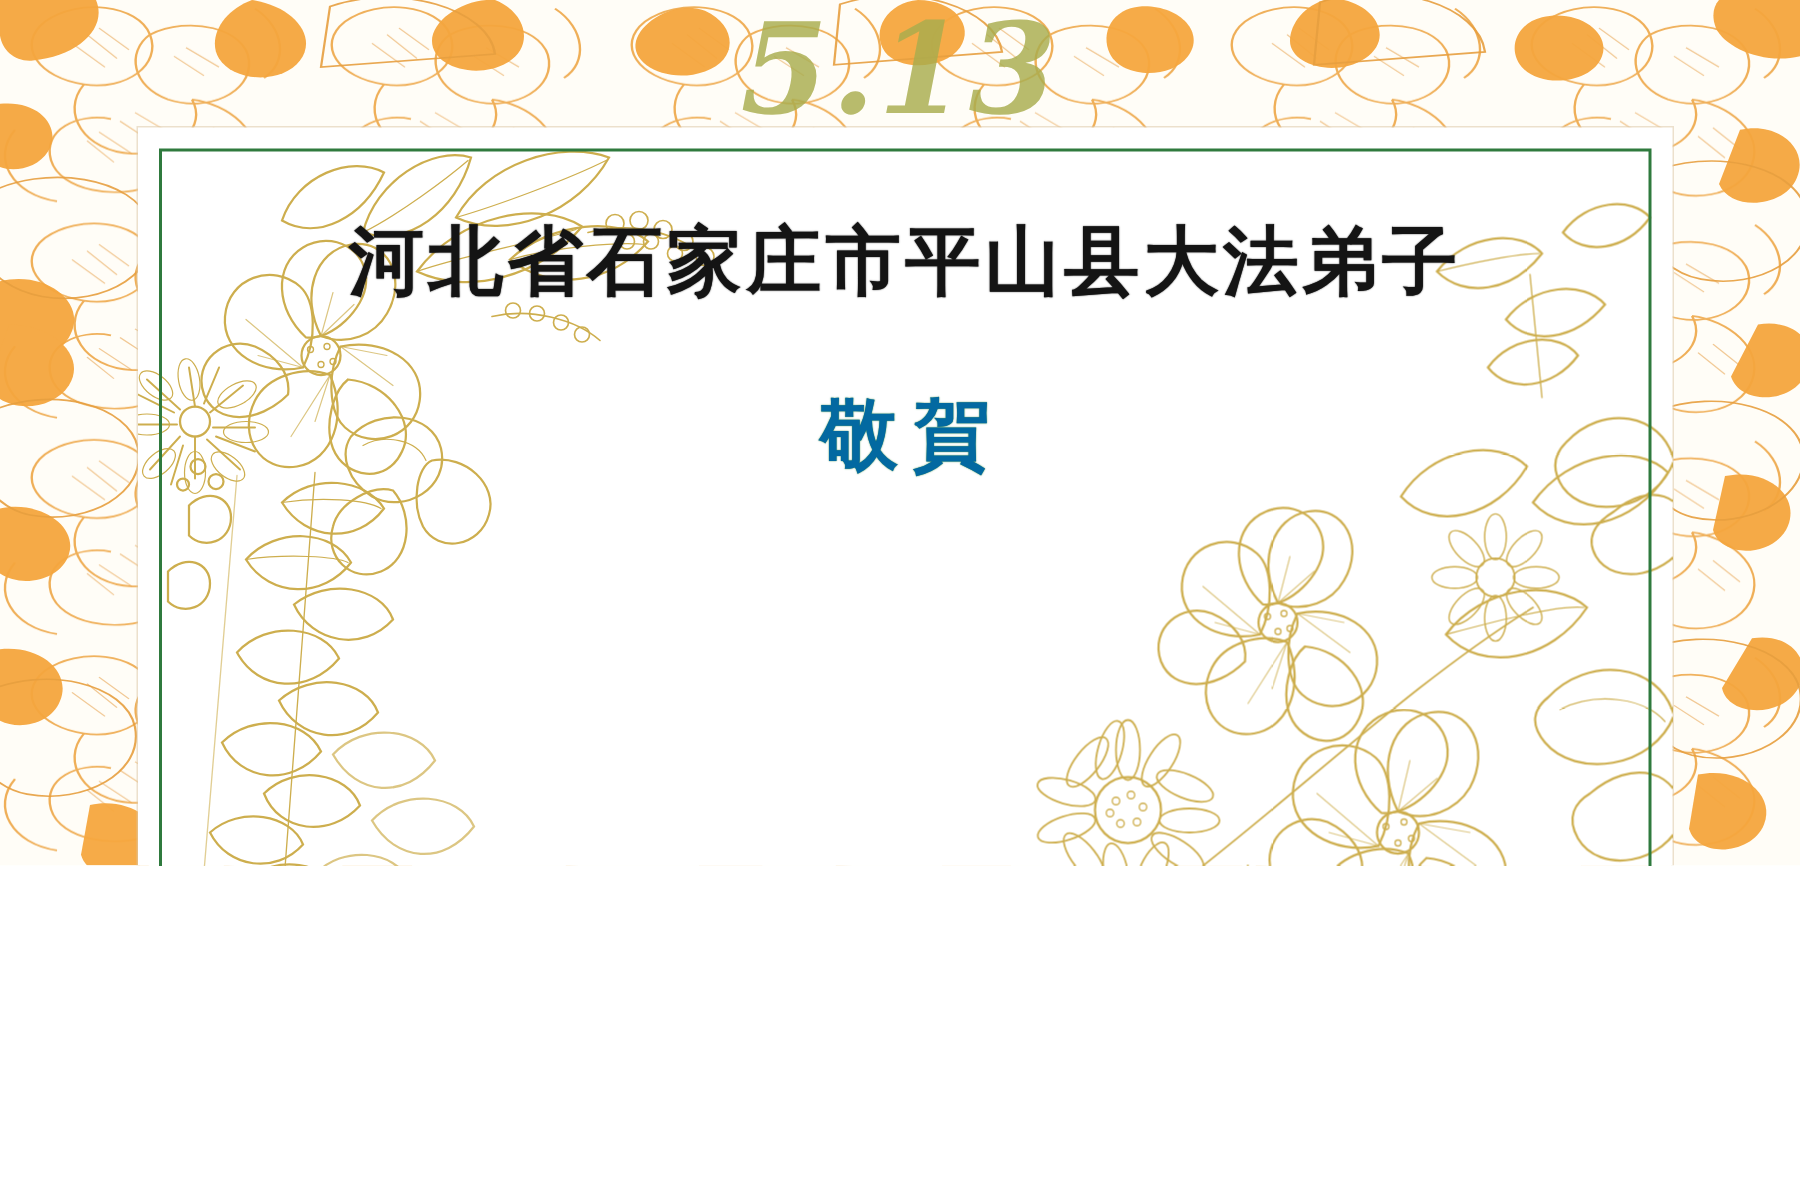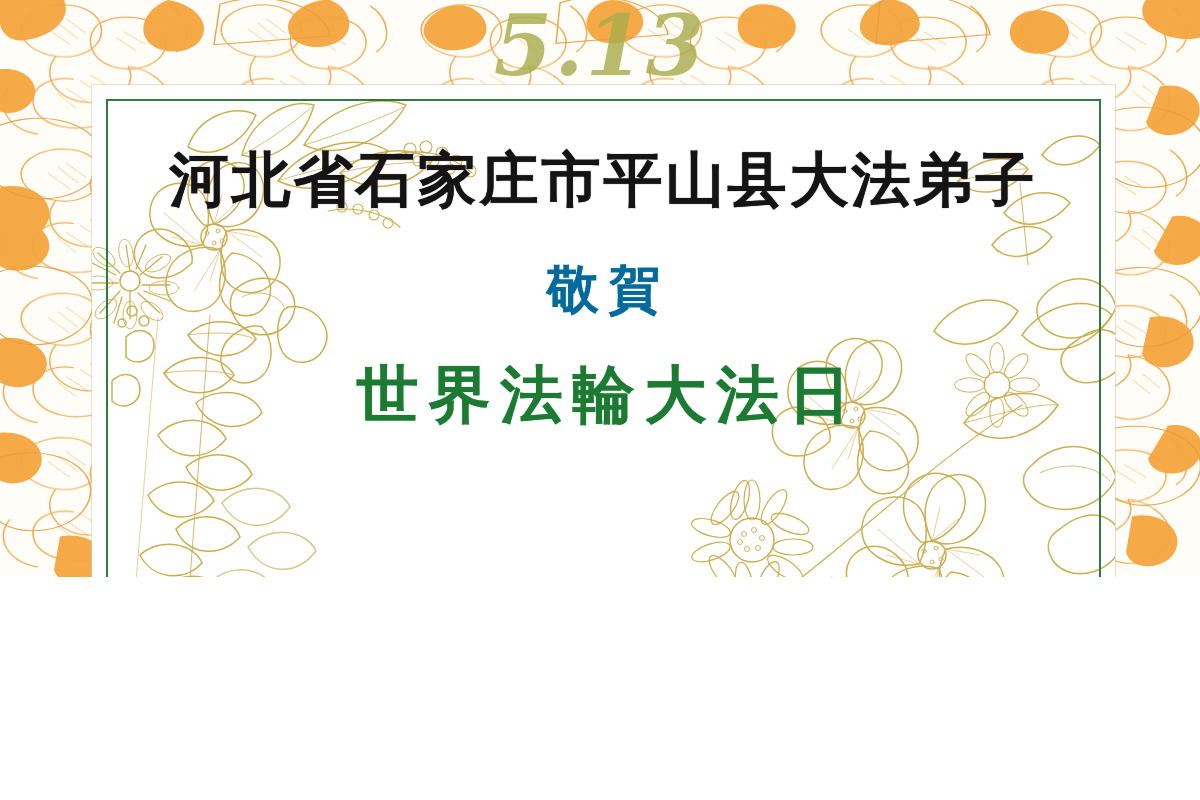--- a/index.html
+++ b/index.html
@@ -56,21 +56,21 @@
     z-index: 6;
   }
   .line {
     position: absolute;
     width: 100%;
     text-align: center;
     white-space: nowrap;
   }
   .headline {
     top: 56px;
-    font-size: 59px;
+    font-size: 50px;
     font-weight: 700;
     color: #141414;
     letter-spacing: 3px;
     text-shadow: 0 0 1px #141414;
   }
   .greet {
     top: 170px;
     font-size: 52px;
     font-weight: 700;
     color: #0369a1;
@@ -481,17 +481,16 @@
           </g>
         </g>
       </svg>
     </div>
 
     <div class="card-rule"></div>
 
     <div class="text-layer">
       <div class="line headline">河北省石家庄市平山县大法弟子</div>
       <div class="line greet">敬賀</div>
-      <div class="line maintitle">世界法輪大法日</div>
     </div>
 
   </div>
 </div>
 
 </body></html>

